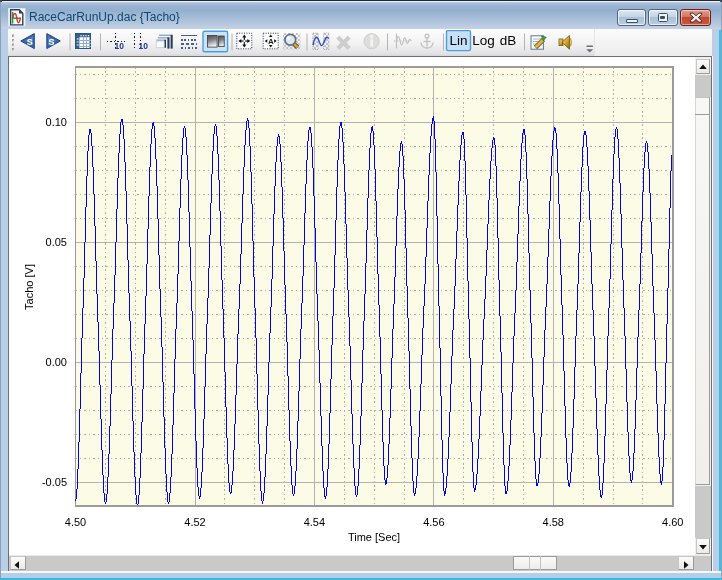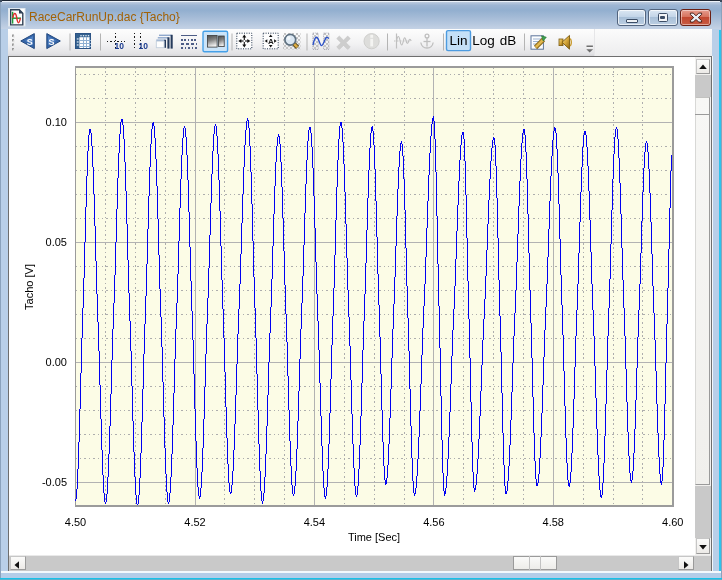--- a/index.html
+++ b/index.html
@@ -25,21 +25,21 @@
 <div class="abs" style="left:0;top:579.2px;width:722px;height:0.8px;background:#57b2cf"></div>
 
 <svg class="abs" style="left:8px;top:8px" width="18" height="19">
 <rect x="0.5" y="0.5" width="16.5" height="17.5" fill="#fff" stroke="#dfe7ee" stroke-width="1"></rect>
 <path d="M2.6 1.8 h8.7 l3.5 3.5 v11.6 h-12.2 z" fill="#fdfdfd" stroke="#2e3f54" stroke-width="1.4"></path>
 <polygon points="11,1.5 15,5.5 11,5.5" fill="#2e3f54"></polygon>
 <line x1="4.6" y1="3.8" x2="4.6" y2="15.6" stroke="#1e9e3a" stroke-width="1.5"></line>
 <line x1="3.9" y1="10.2" x2="13" y2="10.2" stroke="#1e9e3a" stroke-width="1.5"></line>
 <path d="M4.8 10.2 C5.8 3.8 7.8 3.8 8.8 10.2 C9.7 16.2 11.2 16.2 12.4 10.2" fill="none" stroke="#e03030" stroke-width="1.5"></path>
 </svg>
-<div class="abs" style="left:29px;top:10px;font-size:12px;color:#a16207">RaceCarRunUp.dac {Tacho}</div>
+<div class="abs" style="left:29px;top:10px;font-size:12px;color:#0c4a6e">RaceCarRunUp.dac {Tacho}</div>
 
 <div class="abs" style="left:617px;top:9px;width:29px;height:17px;border-radius:3px;background:linear-gradient(#dce7f3,#c3d5e8 45%,#a9c0d8 50%,#bccee2);border:1px solid #52647e;box-shadow:inset 0 0 0 1px rgba(255,255,255,0.7)"></div>
 <div class="abs" style="left:626px;top:18.8px;width:12px;height:4px;background:#eef1f4;border:1px solid #3c4d66;border-radius:1px"></div>
 <div class="abs" style="left:648px;top:9px;width:29.5px;height:17px;border-radius:3px;background:linear-gradient(#dce7f3,#c3d5e8 45%,#a9c0d8 50%,#bccee2);border:1px solid #52647e;box-shadow:inset 0 0 0 1px rgba(255,255,255,0.7)"></div>
 <div class="abs" style="left:657.5px;top:13.2px;width:10.5px;height:8.6px;background:#f2f4f7;border:1.8px solid #3c4d66;border-radius:1.5px"></div>
 <div class="abs" style="left:660.2px;top:16.4px;width:5.2px;height:2.4px;background:#3c4d66;border-radius:1px"></div>
 <div class="abs" style="left:680px;top:9px;width:30.5px;height:17px;border-radius:3px;background:linear-gradient(#e69d8e,#d7735e 45%,#c24830 50%,#c75b43);border:1px solid #6b2014;box-shadow:inset 0 0 0 1px rgba(255,255,255,0.45)"></div>
 <svg class="abs" style="left:688.5px;top:12px" width="14" height="12">
 <path d="M1.4 1.1 h2.9 l2.7 2.7 2.7-2.7 h2.9 v1.5 l-3.3 3 3.3 3 v1.5 h-2.9 l-2.7-2.7 -2.7 2.7 h-2.9 v-1.5 l3.3-3 -3.3-3 z" fill="#e8eef5" stroke="#4a2018" stroke-width="1"></path>
 </svg>

